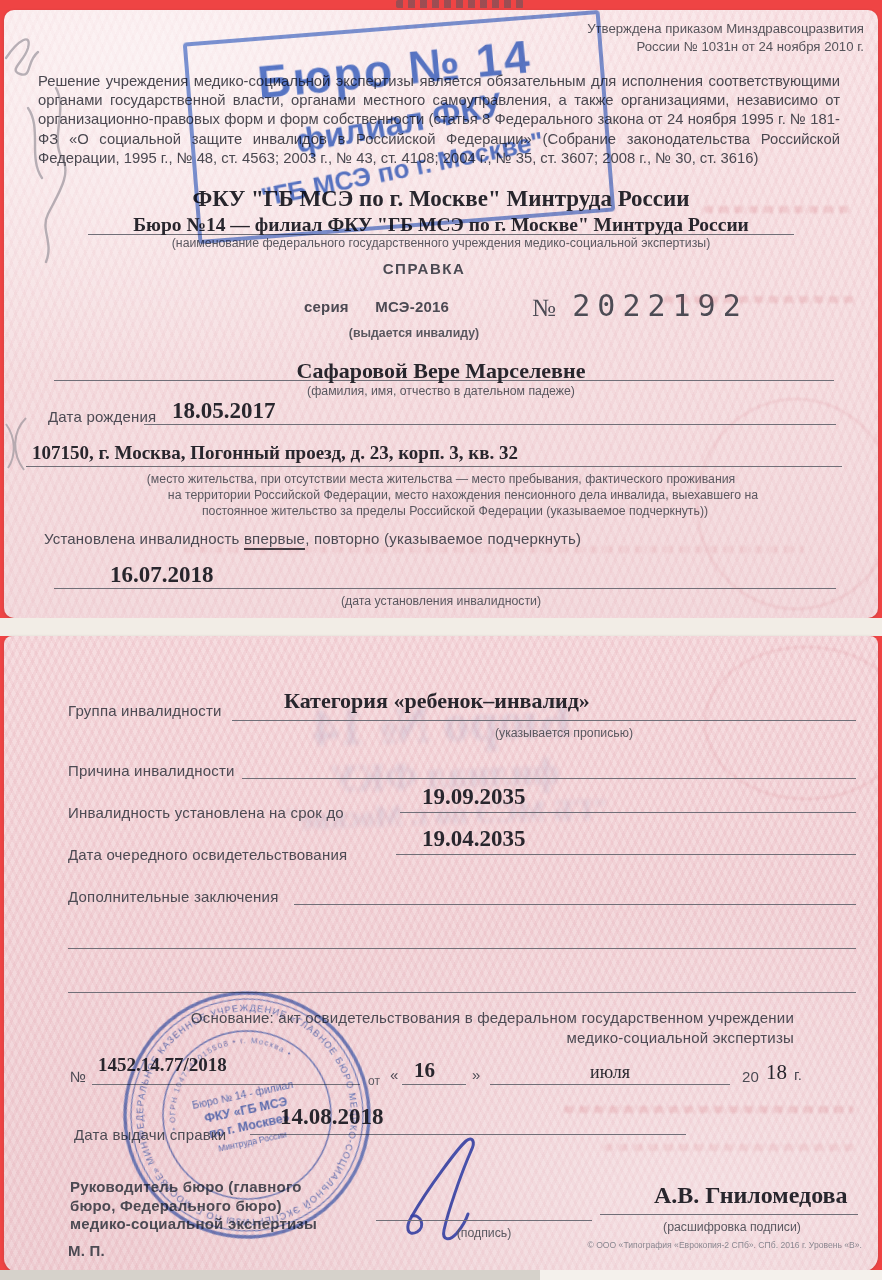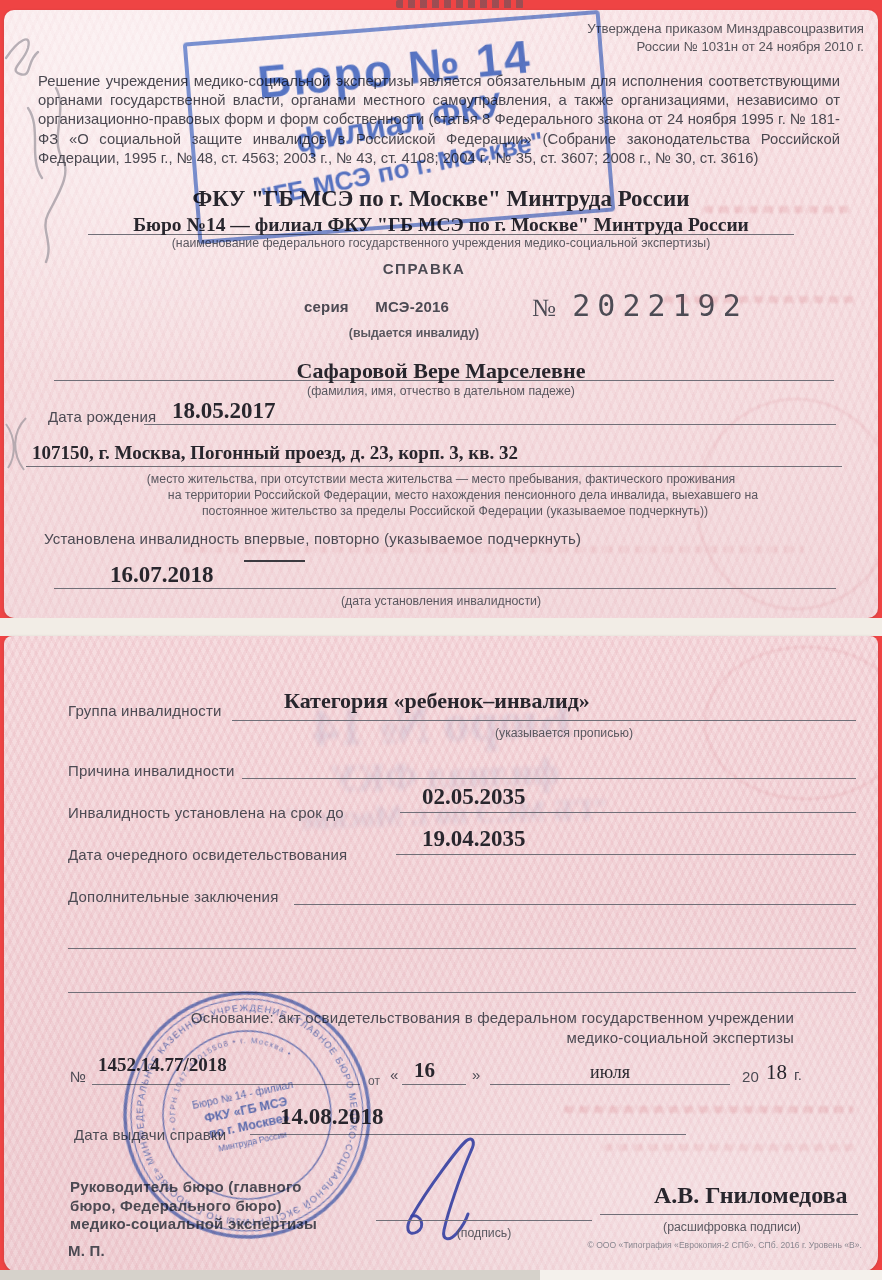--- a/index.html
+++ b/index.html
@@ -62,21 +62,21 @@
   .ghost-arc{position:absolute;border:2px solid rgba(208,88,100,.14);
       border-radius:50%;filter:blur(1.2px);}
   .ghost-stripe{position:absolute;filter:blur(1.1px);
       background:repeating-linear-gradient(90deg, rgba(205,80,92,.16) 0 9px, transparent 9px 15px);
       height:7px;border-radius:3px;}
   .cut-smudge{position:absolute;left:396px;top:0;width:128px;height:8px;
       background:repeating-linear-gradient(90deg, rgba(88,86,96,.55) 0 7px, transparent 7px 12px);
       filter:blur(.6px);border-radius:2px;}
   .mono-num{font-family:"DejaVu Sans Mono",monospace;font-size:30px;letter-spacing:7px;
       color:#4c4b54;}
-  .first-ul{border-bottom:2.4px solid #3c3a40;padding-bottom:13px;}
+  .first-ul{border-bottom:2.4px solid #3c3a40;padding-bottom:1px;}
 </style>
 </head>
 <body>
 
 <div id="screen">
 
   <div class="cut-smudge"></div>
 
   <div id="card1" class="card">
 
@@ -164,21 +164,21 @@
 
     <div class="abs lbl" style="left:64px;top:66px;">Группа инвалидности</div>
     <div class="abs line" style="left:228px;top:84px;width:624px;"></div>
     <div class="abs val" style="left:280px;top:52px;font-size:22px;">Категория «ребенок–инвалид»</div>
     <div class="abs cap center" style="left:340px;top:90px;width:440px;">(указывается прописью)</div>
 
     <div class="abs lbl" style="left:64px;top:126px;">Причина инвалидности</div>
     <div class="abs line" style="left:238px;top:142px;width:614px;"></div>
 
     <div class="abs lbl" style="left:64px;top:168px;">Инвалидность установлена на срок до</div>
-    <div class="abs val" style="left:418px;top:148px;font-size:23px;">02.05.2035</div>
+    <div class="abs val" style="left:418px;top:148px;font-size:23px;">19.09.2035</div>
     <div class="abs line" style="left:396px;top:176px;width:456px;"></div>
 
     <div class="abs lbl" style="left:64px;top:210px;">Дата очередного освидетельствования</div>
     <div class="abs val" style="left:418px;top:190px;font-size:23px;">19.04.2035</div>
     <div class="abs line" style="left:392px;top:218px;width:460px;"></div>
 
     <div class="abs lbl" style="left:64px;top:252px;">Дополнительные заключения</div>
     <div class="abs line" style="left:290px;top:268px;width:562px;"></div>
     <div class="abs line" style="left:64px;top:312px;width:788px;"></div>
     <div class="abs line" style="left:64px;top:356px;width:788px;"></div>

